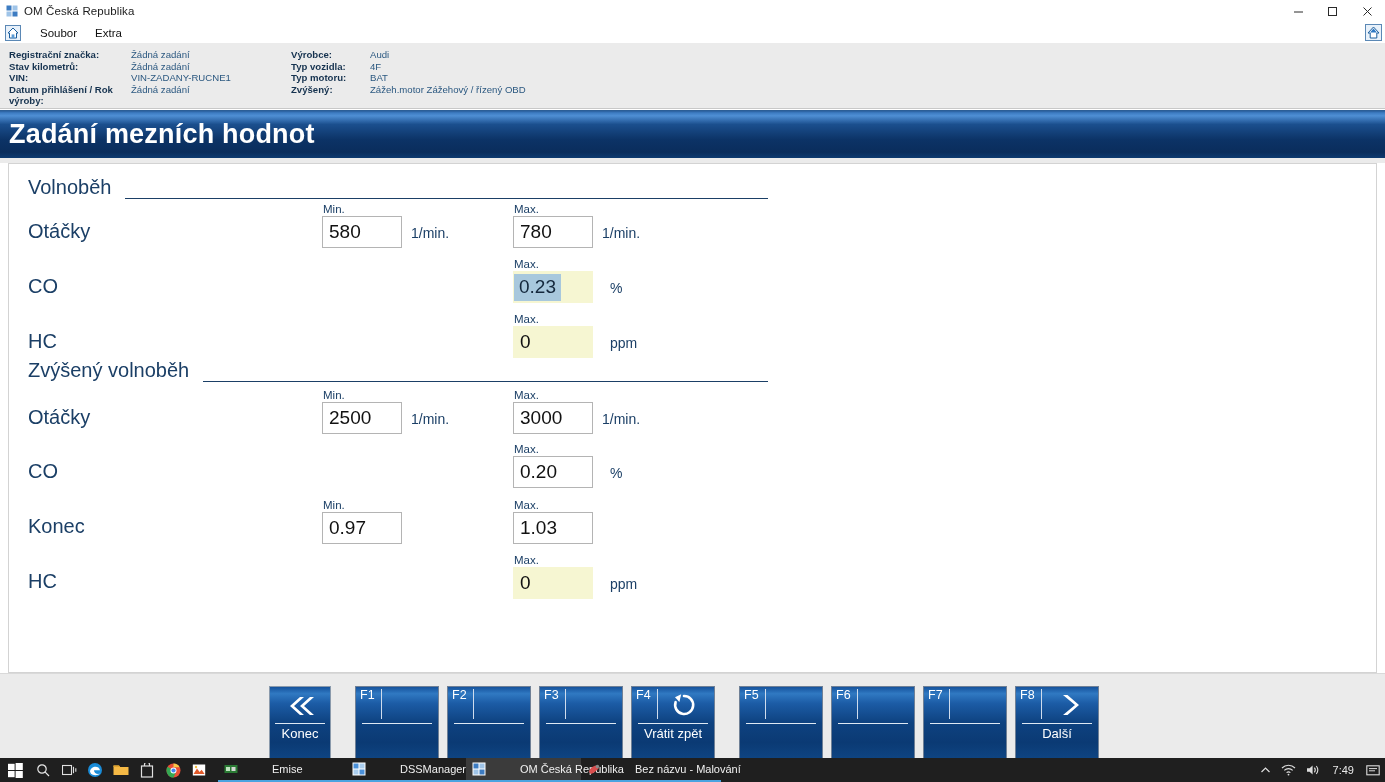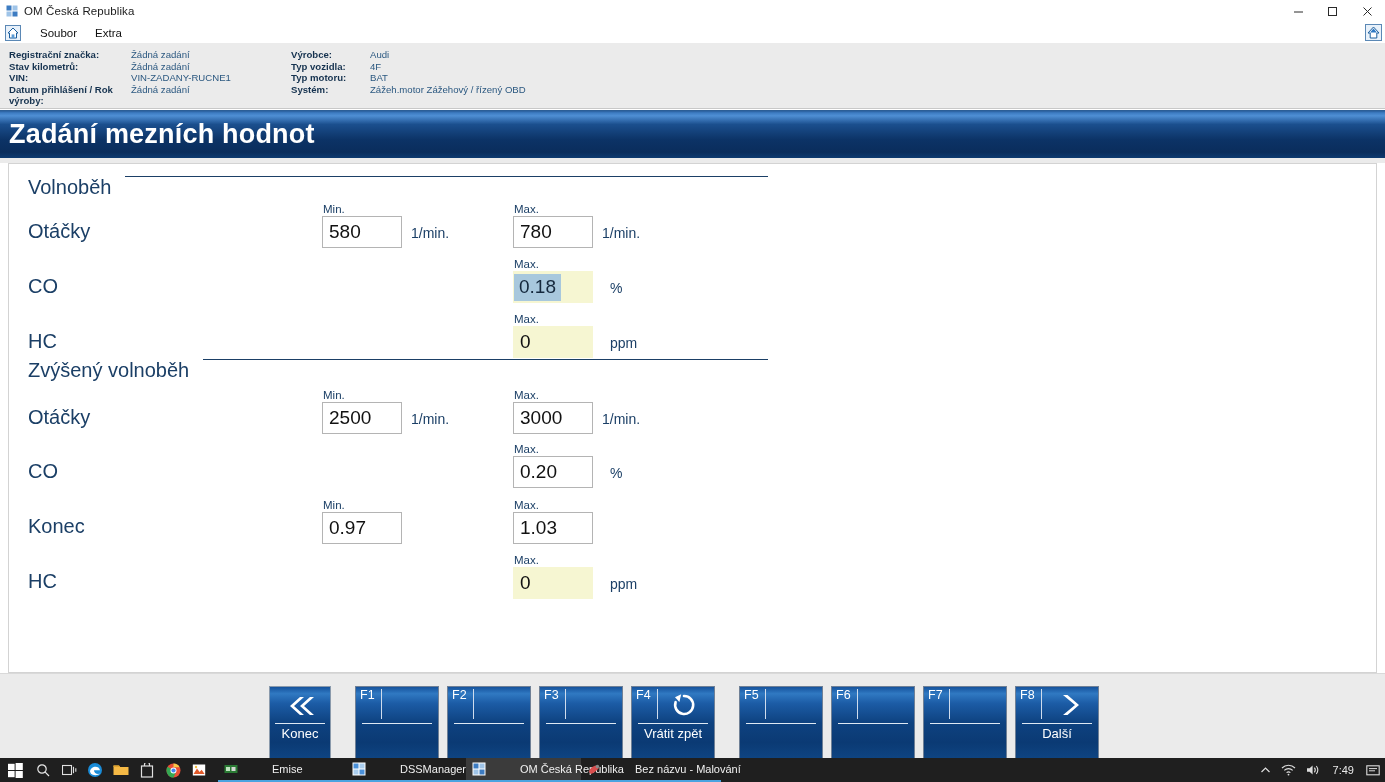--- a/index.html
+++ b/index.html
@@ -160,21 +160,21 @@
     width: 1369px; height: 510px;
     background: #ffffff;
     border: 1px solid #d3d3d3;
     box-sizing: border-box;
   }
 
   
   .section-head {
     position: absolute;
     display: flex;
-    align-items: flex-start;
+    align-items: flex-end;
     white-space: nowrap;
   }
   .section-head .sec-title {
     font-size: 20px;
     color: #1b3f66;
     margin-right: 14px;
   }
   .section-head .sec-rule {
     height: 1px;
     background: #1b3f66;
@@ -472,21 +472,21 @@
       </div>
       <div class="info-row">
         <span class="info-label">Typ vozidla:</span>
         <span class="info-value">4F</span>
       </div>
       <div class="info-row">
         <span class="info-label">Typ motoru:</span>
         <span class="info-value">BAT</span>
       </div>
       <div class="info-row">
-        <span class="info-label">Systém:</span>
+        <span class="info-label">Zvýšený:</span>
         <span class="info-value">Zážeh.motor Zážehový / řízený OBD</span>
       </div>
     </div>
   </div>
 
   <div class="banner">
     <div class="banner-title">Zadání mezních hodnot</div>
   </div>
   <div class="banner-under"></div>
 
@@ -501,21 +501,21 @@
     <div class="minmax-cap" style="left:314px; top:39px;">Min.</div>
     <input class="field" type="text" readonly="" style="left: 313px; top: 52px;" value="580">
     <div class="unit" style="left:402px; top:61px;">1/min.</div>
     <div class="minmax-cap" style="left:505px; top:39px;">Max.</div>
     <input class="field" type="text" readonly="" style="left: 504px; top: 52px;" value="780">
     <div class="unit" style="left:593px; top:61px;">1/min.</div>
 
     <div class="row-label" style="left:19px; top:111px;">CO</div>
     <div class="minmax-cap" style="left:505px; top:94px;">Max.</div>
     <div class="sel-wrap" style="left:504px; top:107px;">
-      <span class="sel-text">0.18</span>
+      <span class="sel-text">0.23</span>
     </div>
     <div class="unit" style="left:601px; top:116px;">%</div>
 
     <div class="row-label" style="left:19px; top:166px;">HC</div>
     <div class="minmax-cap" style="left:505px; top:149px;">Max.</div>
     <input class="field yellow" type="text" readonly="" style="left: 504px; top: 162px;" value="0">
     <div class="unit" style="left:601px; top:171px;">ppm</div>
 
     <div class="section-head" style="left:19px; top:195px; width:740px;">
       <span class="sec-title">Zvýšený volnoběh</span>

